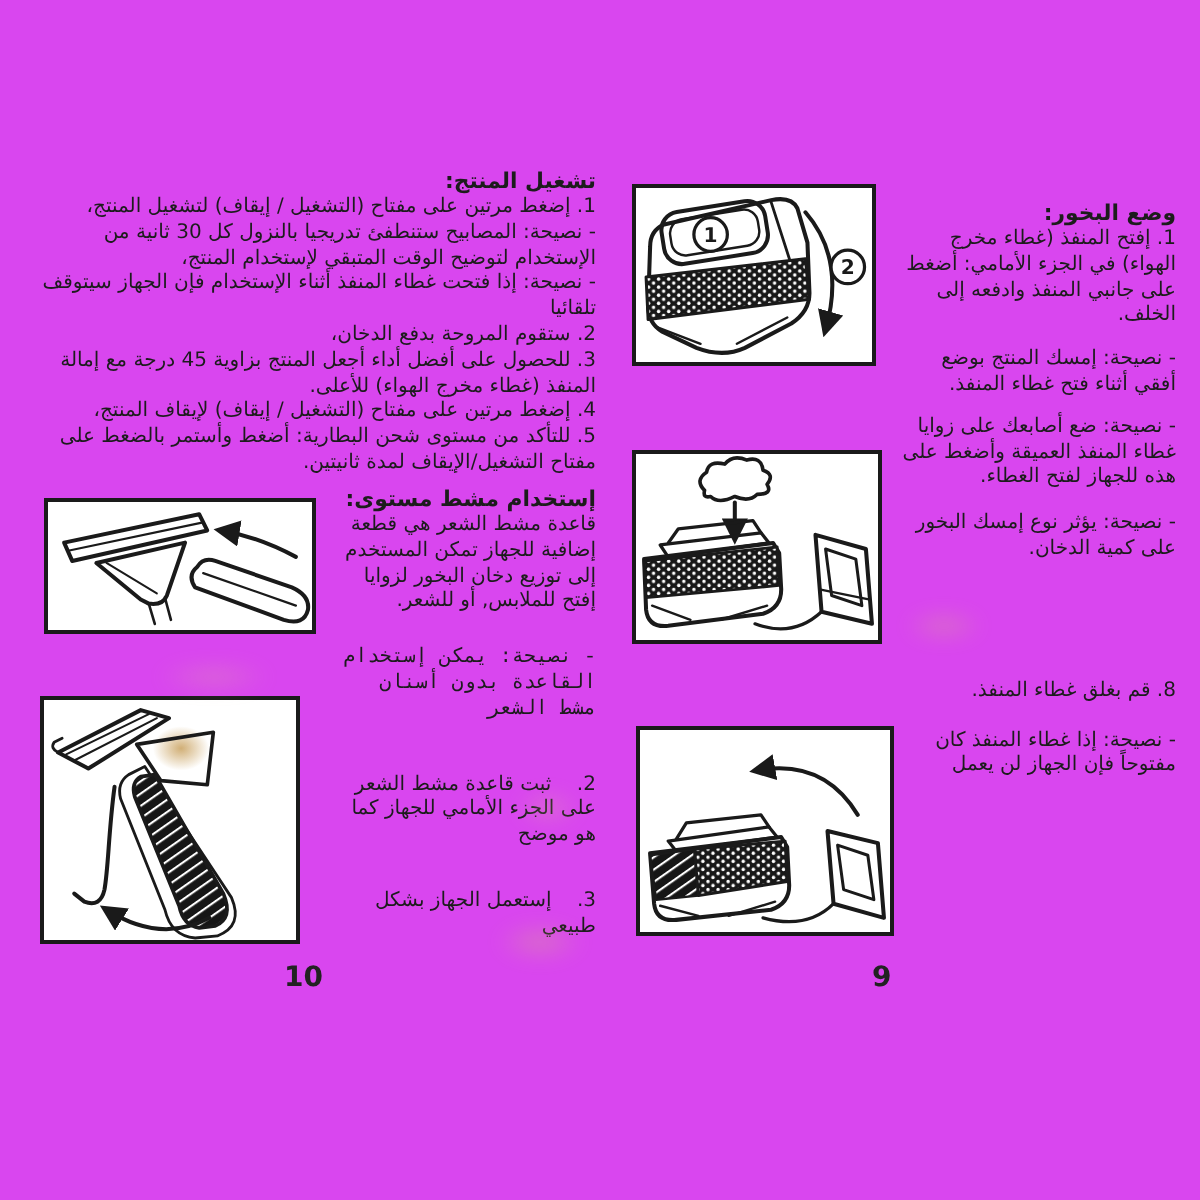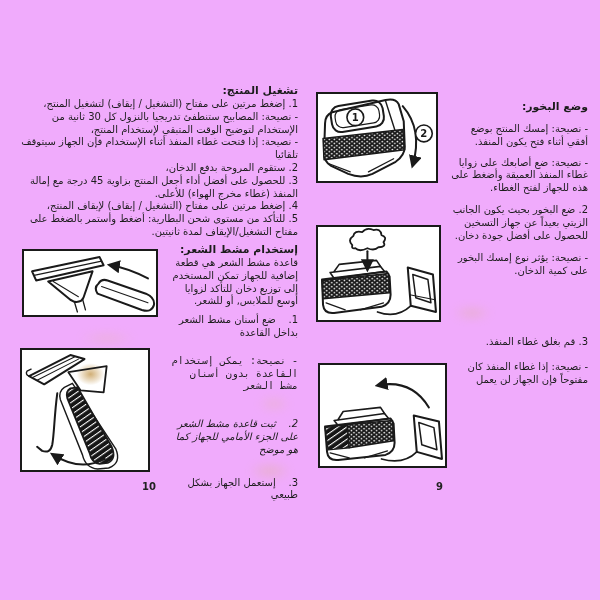--- a/index.html
+++ b/index.html
@@ -1,31 +1,31 @@
 <!DOCTYPE html>
 <html lang="ar"><head>
 <meta charset="utf-8">
 <style>
   html,body { margin:0; padding:0; }
   body {
     width:600px; height:600px; background:#ffffff; overflow:hidden;
     font-family:"DejaVu Sans", sans-serif; color:#1c1c1c;
   }
-  .sheet { position:relative; width:600px; height:600px; background:#f0abfc; direction:rtl; }
+  .sheet { position:relative; width:600px; height:600px; background:#d946ef; direction:rtl; }
   .abs { position:absolute; }
   p { margin:0; }
   .h { font-weight:bold; font-size:10.9px; line-height:1.28; text-align:right; }
   .t { font-size:10px; line-height:1.28; text-align:right; font-weight:normal; }
   .col { display:block; }
   .diag {
     position:absolute; border:2.6px solid #1a1a1a; background:#fff; box-sizing:border-box;
   }
   .diag svg { display:block; width:100%; height:100%; }
   svg text { font-family:"DejaVu Sans", sans-serif; font-weight:bold; }
-  .pagenum { position:absolute; font-size:10px; font-weight:bold; direction:ltr; color:#222; }
+  .pagenum { position:absolute; font-size:14px; font-weight:bold; direction:ltr; color:#222; }
   .smudge { position:absolute; border-radius:50%; filter:blur(5px); pointer-events:none; }
   .tan1 { background:radial-gradient(closest-side,#d9b87c,transparent); opacity:.4; }
   .tan2 { background:radial-gradient(closest-side,#e0bf90,transparent); opacity:.35; }
 </style>
 </head>
 <body>
 
 <div class="sheet">
 
   <svg width="0" height="0" style="position:absolute" aria-hidden="true">
@@ -56,25 +56,24 @@
       <p class="t">1. إضغط مرتين على مفتاح (التشغيل / إيقاف) لتشغيل المنتج،</p>
       <p class="t">- نصيحة: المصابيح ستنطفئ تدريجيا بالنزول كل 30 ثانية من الإستخدام لتوضيح الوقت المتبقي لإستخدام المنتج،</p>
       <p class="t">- نصيحة: إذا فتحت غطاء المنفذ أثناء الإستخدام فإن الجهاز سيتوقف تلقائيا</p>
       <p class="t">2. ستقوم المروحة بدفع الدخان،</p>
       <p class="t">3. للحصول على أفضل أداء أجعل المنتج بزاوية 45 درجة مع إمالة المنفذ (غطاء مخرج الهواء) للأعلى.</p>
       <p class="t">4. إضغط مرتين على مفتاح (التشغيل / إيقاف) لإيقاف المنتج،</p>
       <p class="t">5. للتأكد من مستوى شحن البطارية: أضغط وأستمر بالضغط على مفتاح التشغيل/الإيقاف لمدة ثانيتين.</p>
     </div>
 
     <div class="abs col" style="left:168px; top:243px; width:130px;">
-      <p class="h">إستخدام مشط الشعر:</p>
-      <p class="t">قاعدة مشط الشعر هي قطعة إضافية للجهاز تمكن المستخدم إلى توزيع دخان للتأكد لزوايا أوسع للملابس, أو للشعر.</p>
-      <p class="t" style="margin-top:6px;">1.&nbsp;&nbsp;&nbsp; ضع أسنان مشط الشعر بداخل القاعدة</p>
+      <p class="h">إستخدام مشط مستوى:</p>
+      <p class="t">قاعدة مشط الشعر هي قطعة إضافية للجهاز تمكن المستخدم إلى توزيع دخان البخور لزوايا إفتح للملابس, أو للشعر.</p>
       <p class="t" style="margin-top:16px;font-family:Liberation Mono, monospace;">- نصيحة: يمكن إستخدام القاعدة بدون أسنان مشط الشعر</p>
-      <p class="t" style="margin-top:24px;font-style:italic;">2.&nbsp;&nbsp;&nbsp; ثبت قاعدة مشط الشعر على الجزء الأمامي للجهاز كما هو موضح</p>
+      <p class="t" style="margin-top:24px;">2.&nbsp;&nbsp;&nbsp; ثبت قاعدة مشط الشعر على الجزء الأمامي للجهاز كما هو موضح</p>
       <p class="t" style="margin-top:20px;">3.&nbsp;&nbsp;&nbsp; إستعمل الجهاز بشكل طبيعي</p>
     </div>
 
     <div class="diag" style="left:22px; top:249px; width:136px; height:68px;">
       <svg viewBox="0 0 131 63" preserveAspectRatio="none">
         <g stroke="#1a1a1a" stroke-width="2" fill="none" stroke-linejoin="round" stroke-linecap="round">
           <polygon points="8,20 75,6 79,14 12,29"></polygon>
           <path d="M 10 24 L 77 10" stroke-width="1.1"></path>
           <path d="M 24 30 L 68 20 L 59 46 Q 57 51 50 50 L 46 48 Z"></path>
           <path d="M 29 30 L 54 45" stroke-width="1"></path>
@@ -102,25 +101,25 @@
       </svg>
     </div>
 
     <div class="pagenum" style="left:142px; top:481px;">10</div>
   </section>
 
   <section>
 
     <div class="abs col" style="left:450px; top:100px; width:138px;">
       <p class="h">وضع البخور:</p>
-      <p class="t" style="margin-top:9px;">- نصيحة: إمسك المنتج بوضع أفقي أثناء فتح يكون المنفذ.</p>
+      <p class="t">1. إفتح المنفذ (غطاء مخرج الهواء) في الجزء الأمامي: أضغط على جانبي المنفذ وادفعه إلى الخلف.</p>
+      <p class="t" style="margin-top:9px;">- نصيحة: إمسك المنتج بوضع أفقي أثناء فتح غطاء المنفذ.</p>
       <p class="t" style="margin-top:8px;">- نصيحة: ضع أصابعك على زوايا غطاء المنفذ العميقة وأضغط على هذه للجهاز لفتح الغطاء.</p>
-      <p class="t" style="margin-top:9px;">2. ضع البخور بحيث يكون الجانب الزيتي بعيداً عن جهاز التسخين للحصول على أفضل جودة دخان.</p>
       <p class="t" style="margin-top:10px;">- نصيحة: يؤثر نوع إمسك البخور على كمية الدخان.</p>
-      <p class="t" style="margin-top:58px;">3. قم بغلق غطاء المنفذ.</p>
+      <p class="t" style="margin-top:58px;">8. قم بغلق غطاء المنفذ.</p>
       <p class="t" style="margin-top:12px;">- نصيحة: إذا غطاء المنفذ كان مفتوحاً فإن الجهاز لن يعمل</p>
     </div>
 
     <div class="diag" style="left:316px; top:92px; width:122px; height:91px;">
       <svg viewBox="0 0 117 86" preserveAspectRatio="none">
         <g stroke="#1a1a1a" stroke-width="2" fill="none" stroke-linejoin="round" stroke-linecap="round">
           <path d="M 7 29 Q 7 21 14 18 L 67 6 Q 77 4 80 10 L 85 27 L 86 52 Q 86 61 77 67 L 54 79 Q 43 84 30 79 L 13 71 Q 6 67 6 58 Z"></path>
           <rect x="13" y="9" width="52" height="26" rx="9" transform="rotate(-9 39 22)"></rect>
           <rect x="17" y="13" width="44" height="18" rx="7" transform="rotate(-9 39 22)" stroke-width="1.2"></rect>
           <path d="M 67 7 L 77 38" stroke-width="1.4"></path>

